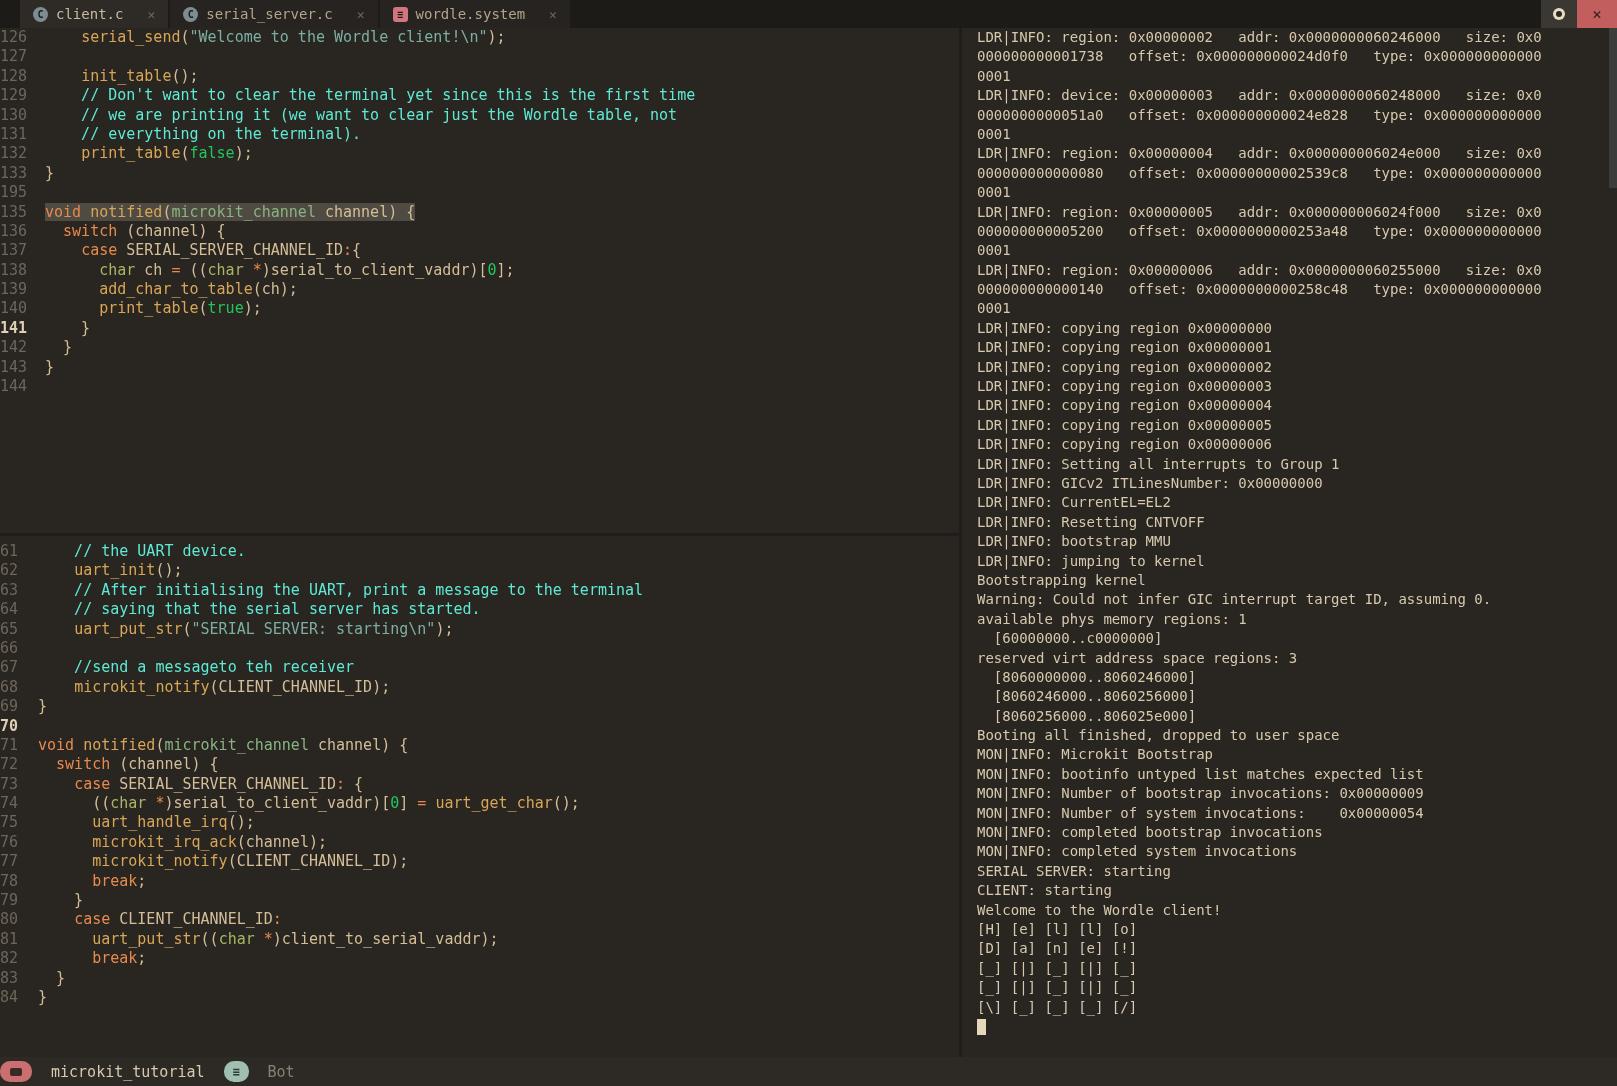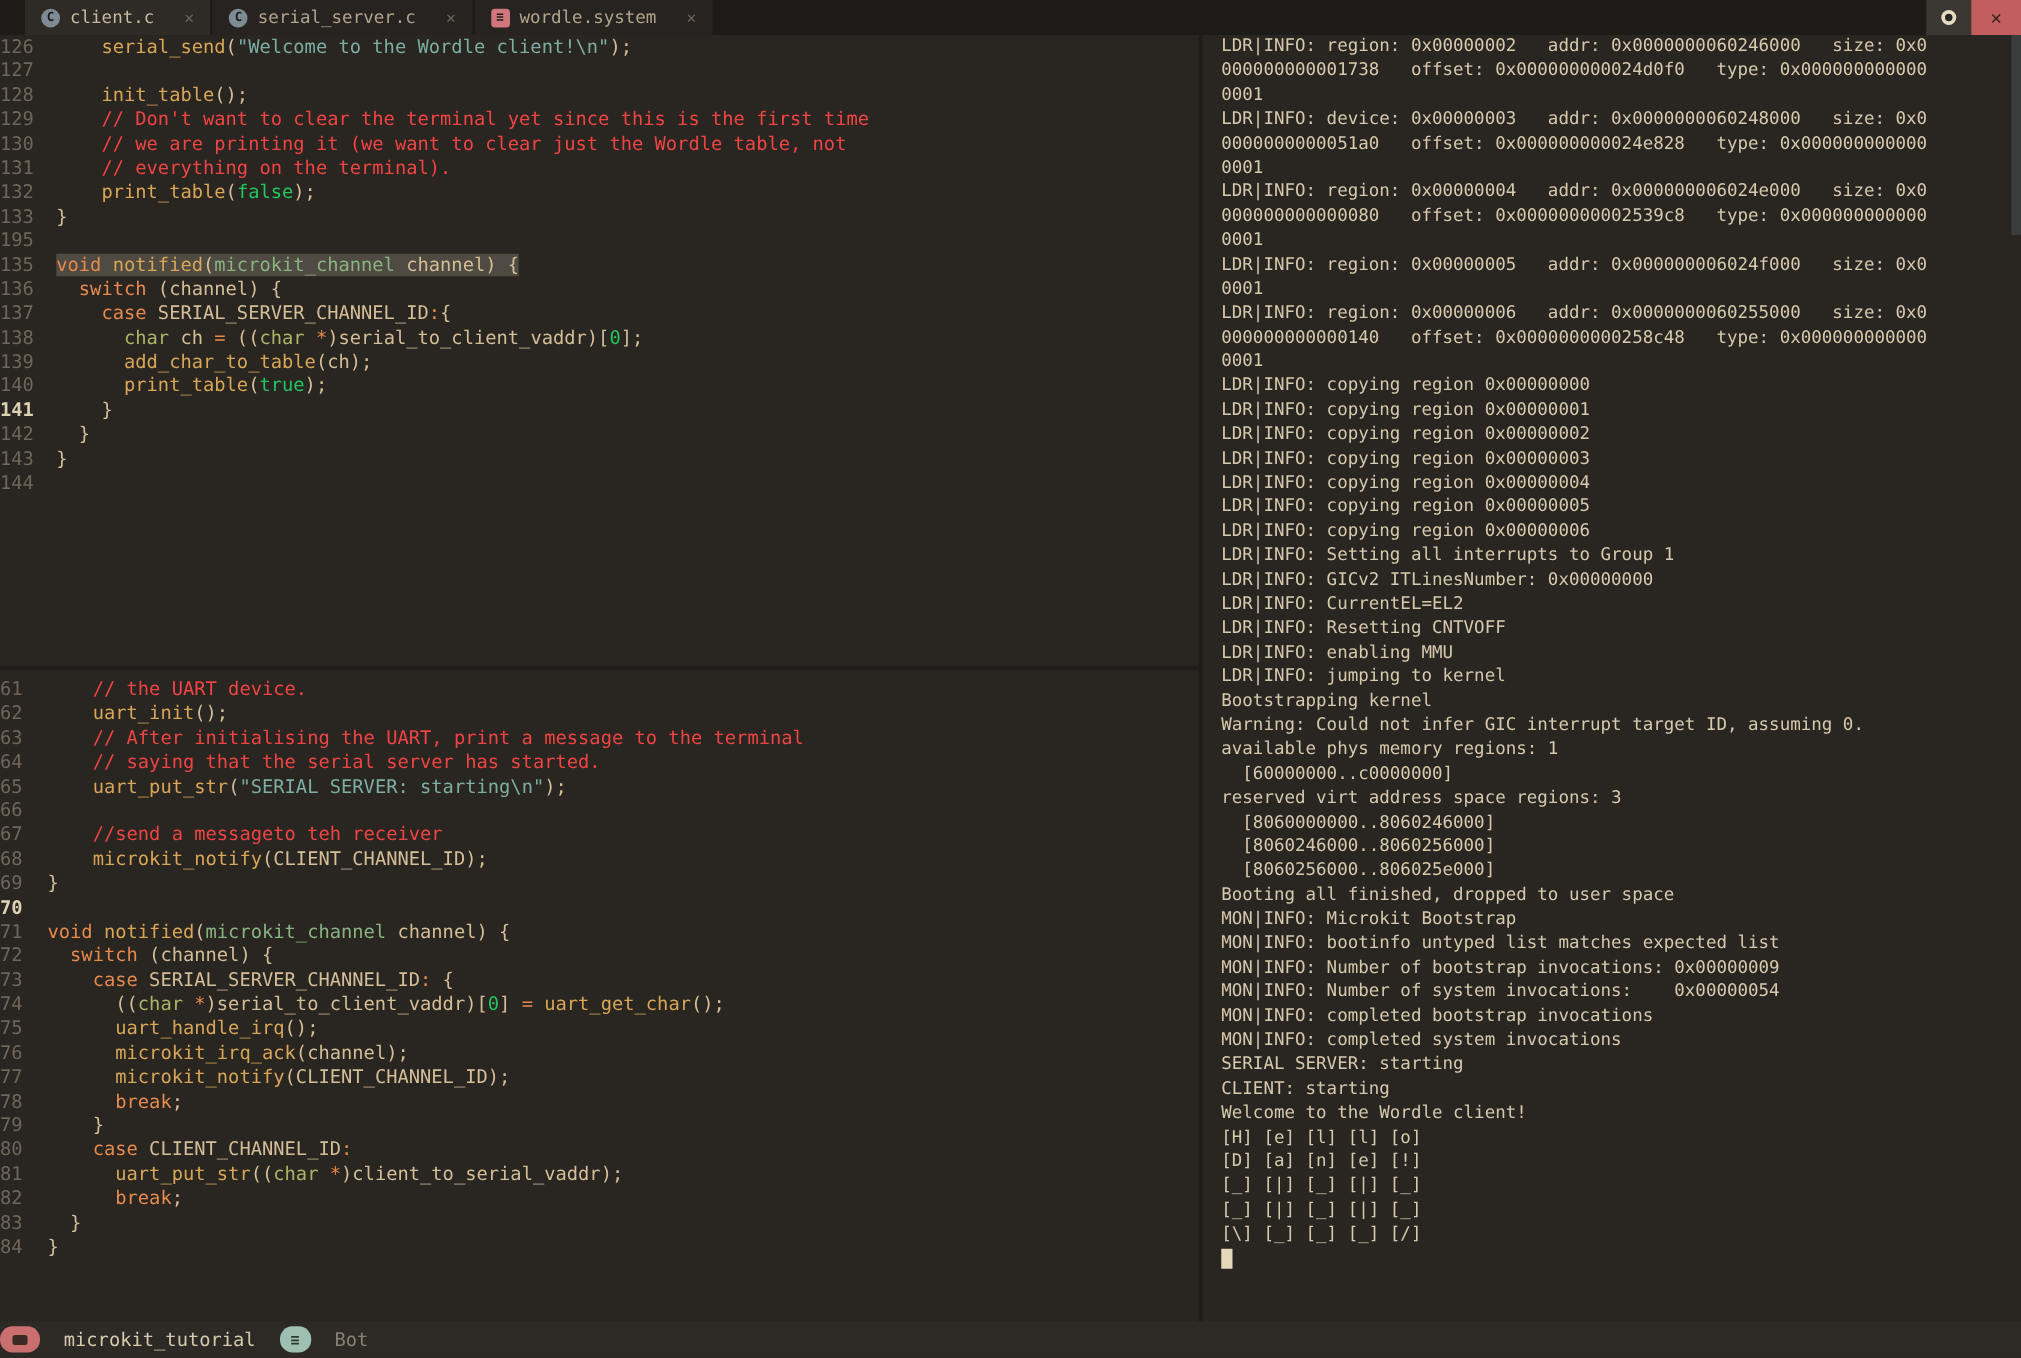--- a/index.html
+++ b/index.html
@@ -43,21 +43,21 @@
   .cl { white-space:pre; font-size:15px; line-height:19.4px; height:19.4px; color:#d4be98; }
   .gut { display:inline-block; width:var(--gw); color:#6e665a; margin-right:11px; }
   .gut.cur { color:#ddd0b4; font-weight:bold; }
   .hlspan { background:#4f4a42; }
   .c-fg   { color:#d4be98; }
   .c-fn   { color:#d8a657; }
   .c-kw   { color:#e78a4e; }
   .c-type { color:#a9b665; }
   .c-aqua { color:#89b482; }
   .c-str  { color:#7daea3; }
-  .c-com  { color:#ef4444;text-align:right; }
+  .c-com  { color:#5eead4;text-align:right; }
   .c-const{ color:#22c55e; }
   
   .terminal {
     flex:1; position:relative; overflow:hidden;
     border-left:3px solid #1f1c19; padding-left:15px;
     font-size:14px; color:#d6c9ad;
   }
   .tl { white-space:pre; line-height:19.4px; height:19.4px; }
   .cursor { display:inline-block; width:9px; height:16px; background:#e4d7ba; vertical-align:middle; }
   .scrollthumb { position:absolute; right:0; top:0; width:8px; height:160px; background:#44494c; opacity:0.65; }
@@ -152,36 +152,37 @@
   <div class="tl">LDR|INFO: region: 0x00000002   addr: 0x0000000060246000   size: 0x0</div>
       <div class="tl">000000000001738   offset: 0x000000000024d0f0   type: 0x000000000000</div>
       <div class="tl">0001</div>
       <div class="tl">LDR|INFO: device: 0x00000003   addr: 0x0000000060248000   size: 0x0</div>
       <div class="tl">0000000000051a0   offset: 0x000000000024e828   type: 0x000000000000</div>
       <div class="tl">0001</div>
       <div class="tl">LDR|INFO: region: 0x00000004   addr: 0x000000006024e000   size: 0x0</div>
       <div class="tl">000000000000080   offset: 0x00000000002539c8   type: 0x000000000000</div>
       <div class="tl">0001</div>
       <div class="tl">LDR|INFO: region: 0x00000005   addr: 0x000000006024f000   size: 0x0</div>
+      <div class="tl">000000000005200   offset: 0x0000000000253a48   type: 0x000000000000</div>
       <div class="tl">0001</div>
       <div class="tl">LDR|INFO: region: 0x00000006   addr: 0x0000000060255000   size: 0x0</div>
       <div class="tl">000000000000140   offset: 0x0000000000258c48   type: 0x000000000000</div>
       <div class="tl">0001</div>
       <div class="tl">LDR|INFO: copying region 0x00000000</div>
       <div class="tl">LDR|INFO: copying region 0x00000001</div>
       <div class="tl">LDR|INFO: copying region 0x00000002</div>
       <div class="tl">LDR|INFO: copying region 0x00000003</div>
       <div class="tl">LDR|INFO: copying region 0x00000004</div>
       <div class="tl">LDR|INFO: copying region 0x00000005</div>
       <div class="tl">LDR|INFO: copying region 0x00000006</div>
       <div class="tl">LDR|INFO: Setting all interrupts to Group 1</div>
       <div class="tl">LDR|INFO: GICv2 ITLinesNumber: 0x00000000</div>
       <div class="tl">LDR|INFO: CurrentEL=EL2</div>
       <div class="tl">LDR|INFO: Resetting CNTVOFF</div>
-      <div class="tl">LDR|INFO: enabling MMU</div>
+      <div class="tl">LDR|INFO: bootstrap MMU</div>
       <div class="tl">LDR|INFO: jumping to kernel</div>
       <div class="tl">Bootstrapping kernel</div>
       <div class="tl">Warning: Could not infer GIC interrupt target ID, assuming 0.</div>
       <div class="tl">available phys memory regions: 1</div>
       <div class="tl">  [60000000..c0000000]</div>
       <div class="tl">reserved virt address space regions: 3</div>
       <div class="tl">  [8060000000..8060246000]</div>
       <div class="tl">  [8060246000..8060256000]</div>
       <div class="tl">  [8060256000..806025e000]</div>
       <div class="tl">Booting all finished, dropped to user space</div>

